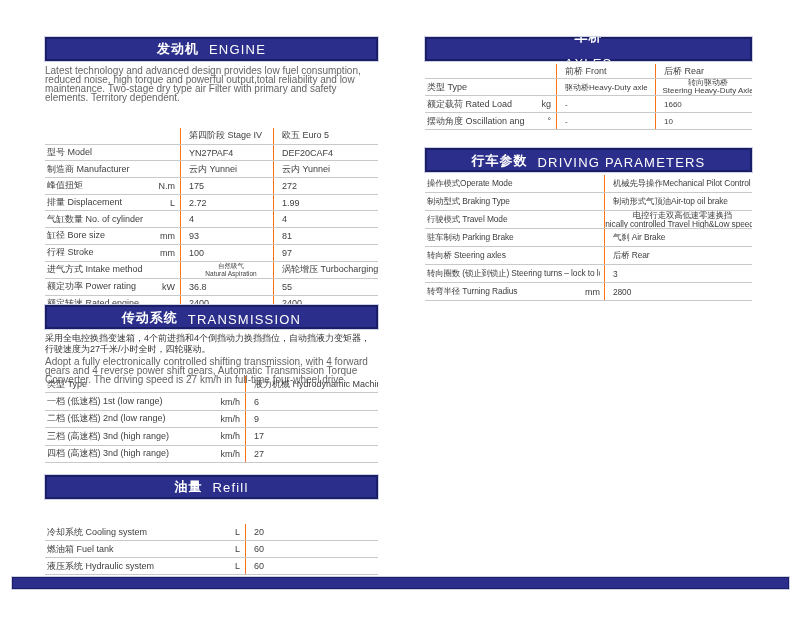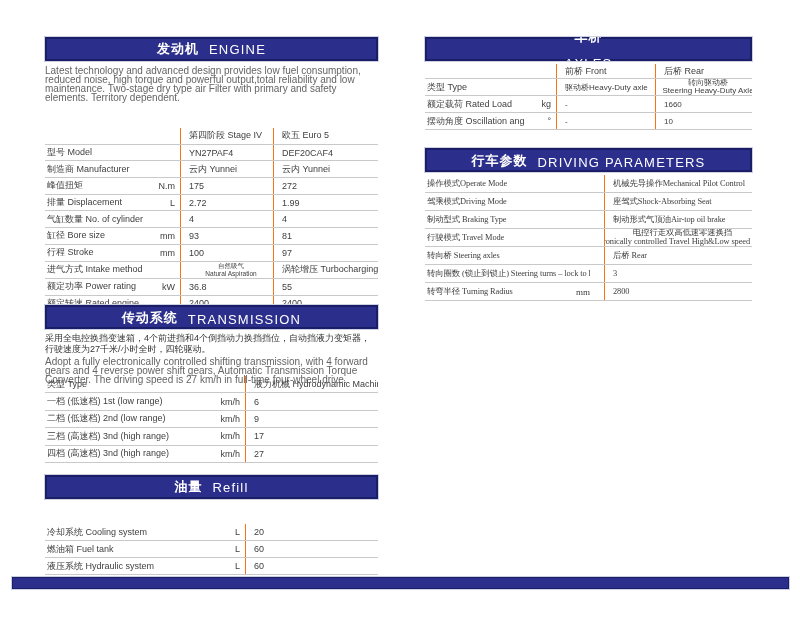--- a/index.html
+++ b/index.html
@@ -50,24 +50,24 @@
   
   .axles .row{min-height:16px;}
   .axles .row.head{min-height:14px;}
   .axles .unit{width:26px;}
   .axles .v1{width:90px;}
   .axles .v2{width:88px;}
   .axles .v{font-size:8px;}
   .axles .head .v{font-size:9px;}
 
   
-  .driving .row{min-height:17px;font-family:Liberation Serif, serif;}
+  .driving .row{min-height:17px;}
   .driving .lab{font-size:8.4px;letter-spacing:-0.1px;}
   .driving .unit{padding-right:4px;}
-  .driving .val{width:139px;font-size:8.4px;letter-spacing:-0.1px;margin-left:10px;}
+  .driving .val{width:139px;font-size:8.4px;letter-spacing:-0.1px;}
 
   
   #engine-hdr{top:0;}
   #engine-desc{top:27px;}
   #engine-table{top:91px;}
   #trans-hdr{top:268px;}
   #trans-desc{top:296px;}
   #trans-table{top:339px;}
   #refill-hdr{top:438px;}
   #refill-table{top:487px;}
@@ -284,38 +284,38 @@
   </div>
 
   <div class="sec table driving" id="driving-table">
     <div>
         <div class="row">
           <div class="lab">操作模式Operate Mode</div>
           <div class="unit"></div>
           <div class="v val">机械先导操作Mechanical Pilot Control</div>
         </div>
         <div class="row">
-          <div class="lab">驾乘模式Driving Mode</div>
-          <div class="unit"></div>
-          <div class="v val">座驾式Shock-Absorbing Seat</div>
-        </div>
-        <div class="row">
           <div class="lab">制动型式 Braking Type</div>
           <div class="unit"></div>
           <div class="v val">制动形式气顶油Air-top oil brake</div>
         </div>
         <div class="row">
           <div class="lab">行驶模式 Travel Mode</div>
           <div class="unit"></div>
           <div class="v val two">
             <div>电控行走双高低速零速换挡</div>
             <div>Electronically controlled Travel High&amp;Low speed Joystick</div>
           </div>
         </div>
         <div class="row">
+          <div class="lab">驻车制动 Parking Brake</div>
+          <div class="unit"></div>
+          <div class="v val">气刹 Air Brake</div>
+        </div>
+        <div class="row">
           <div class="lab">转向桥 Steering axles</div>
           <div class="unit"></div>
           <div class="v val">后桥 Rear</div>
         </div>
         <div class="row">
           <div class="lab">转向圈数 (锁止到锁止) Steering turns – lock to lock</div>
           <div class="unit"></div>
           <div class="v val">3</div>
         </div>
         <div class="row">

